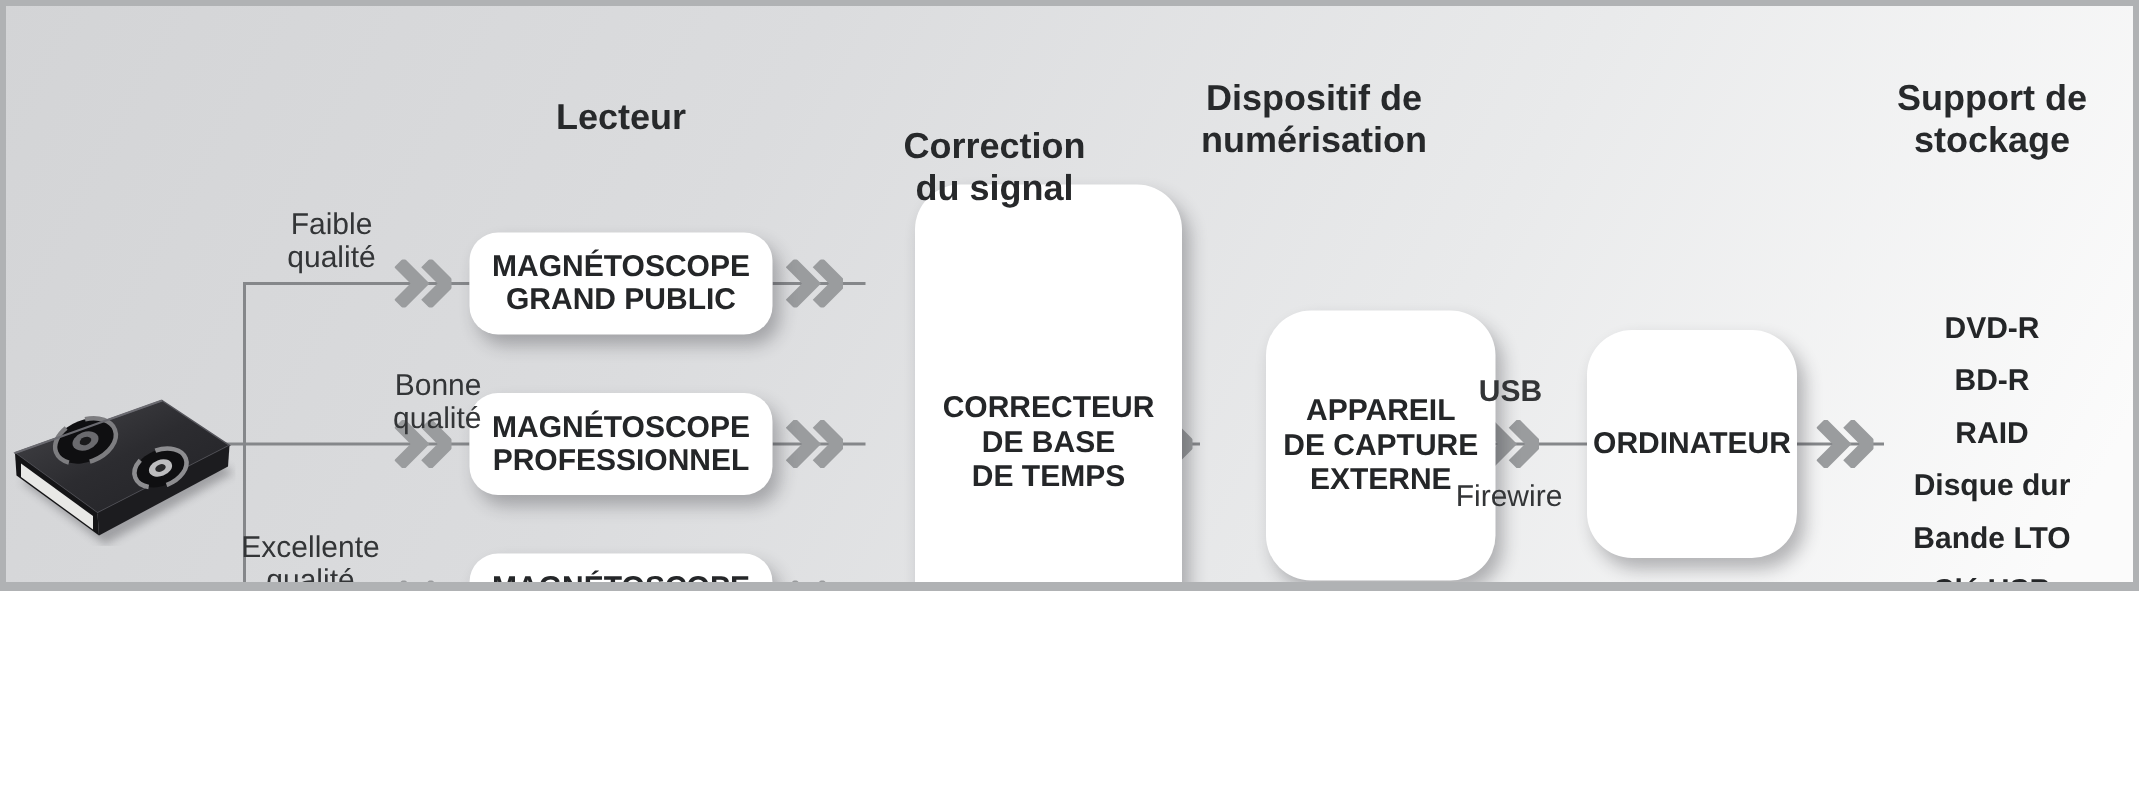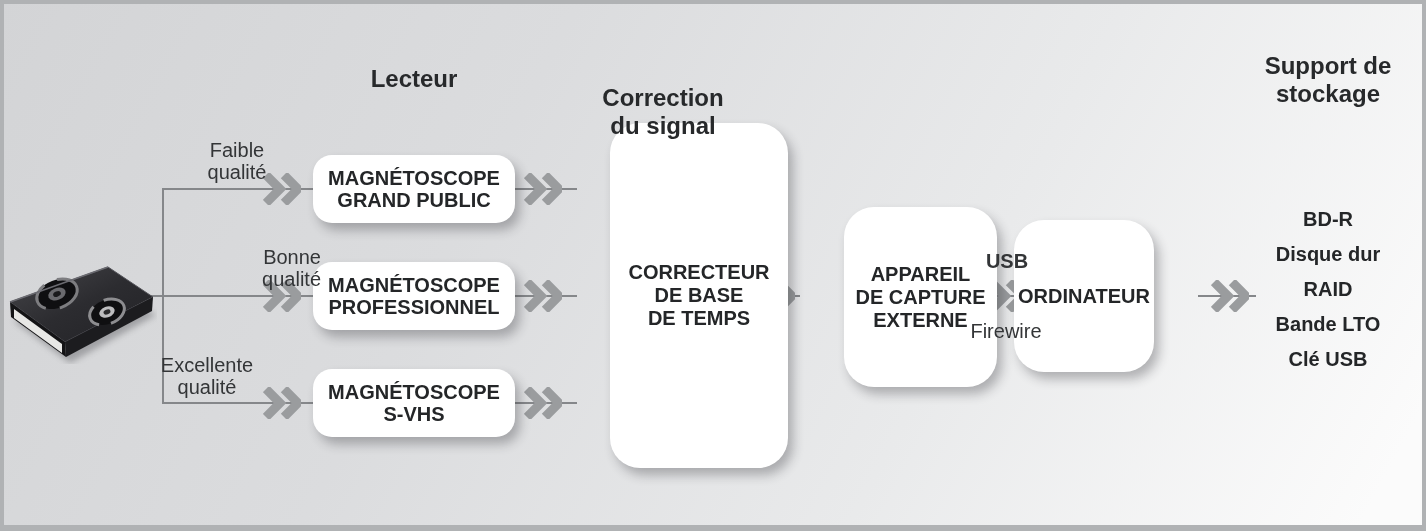--- a/index.html
+++ b/index.html
@@ -1,18 +1,18 @@
 <!DOCTYPE html>
 <html><head>
 <meta charset="utf-8">
 <style>
   html,body{margin:0;padding:0;background:#ffffff;}
   .frame{
     position:relative;
-    width:1426px;height:531px;
+    width:1426px;height:394px;
     background:linear-gradient(118deg,#d3d4d6 0%,#dbdcde 34%,#e9eaeb 66%,#fbfbfb 96%);
     overflow:hidden;
     font-family:"Liberation Sans","DejaVu Sans",sans-serif;
     color:#2a2c2e;
   }
   .frame-border{
     position:absolute;inset:0;
     border:4px solid #b0b2b4;
     border-bottom-width:6px;
     z-index:50;pointer-events:none;
@@ -56,24 +56,26 @@
   .cassette{position:absolute;left:5px;top:256px;width:152px;height:108px;z-index:5;}
 </style>
 </head>
 <body>
 
 <div class="frame">
 
   <div class="hdr" style="left:309px;top:65px;">Lecteur</div>
   <div class="hdr" style="left:558px;top:52px;margin-top:32px;">Correction
 du signal</div>
+  <div class="hdr" style="left:771px;top:52px;">Dispositif de
+numérisation</div>
   <div class="hdr" style="left:1223px;top:52px;">Support de
 stockage</div>
 
-  <div class="qlabel" style="left:137px;top:139px;">Faible
+  <div class="qlabel" style="left:121px;top:139px;">Faible
 qualité</div>
   <div class="qlabel" style="left:121px;top:246px;text-align:right;">Bonne
 qualité</div>
   <div class="qlabel" style="left:107px;top:354px;">Excellente
 qualité</div>
 
   <div class="line-v" style="left:162px;top:188px;height:216px;"></div>
   <div class="line-h" style="left:162px;top:188px;width:151px;"></div>
   <div class="line-h" style="left:120px;top:295px;width:193px;"></div>
   <div class="line-h" style="left:162px;top:402px;width:151px;"></div>
@@ -144,29 +146,30 @@
   <div class="box" style="left:313px;top:262px;width:202px;height:68px;">MAGNÉTOSCOPE
 PROFESSIONNEL</div>
   <div class="box" style="left:313px;top:369px;width:202px;height:68px;">MAGNÉTOSCOPE
 S-VHS</div>
   <div class="box big" style="left:574px;top:123px;width:178px;height:345px;margin-left:36px;">CORRECTEUR
 DE BASE
 DE TEMPS</div>
   <div class="box big" style="left:844px;top:207px;width:153px;height:180px;">APPAREIL
 DE CAPTURE
 EXTERNE</div>
-  <div class="box big" style="left:1014px;top:220px;width:140px;height:152px;">ORDINATEUR</div>
+  <div class="box big" style="left:1058px;top:220px;width:140px;height:152px;">ORDINATEUR</div>
 
   <div class="io-label" style="left:947px;top:250px;font-weight:bold;">USB</div>
   <div class="io-label" style="left:946px;top:320px;">Firewire</div>
 
   <div class="storage">
+    <div class="storage-item">DVD-R</div>
     <div class="storage-item">BD-R</div>
+    <div class="storage-item">RAID</div>
     <div class="storage-item">Disque dur</div>
-    <div class="storage-item">RAID</div>
     <div class="storage-item">Bande LTO</div>
     <div class="storage-item">Clé USB</div>
   </div>
 
   <div class="cassette">
     <svg viewBox="0 0 152 108">
       <defs>
         <filter id="soft" x="-30%" y="-30%" width="160%" height="160%">
             <feGaussianBlur stdDeviation="3"></feGaussianBlur>
           </filter>

